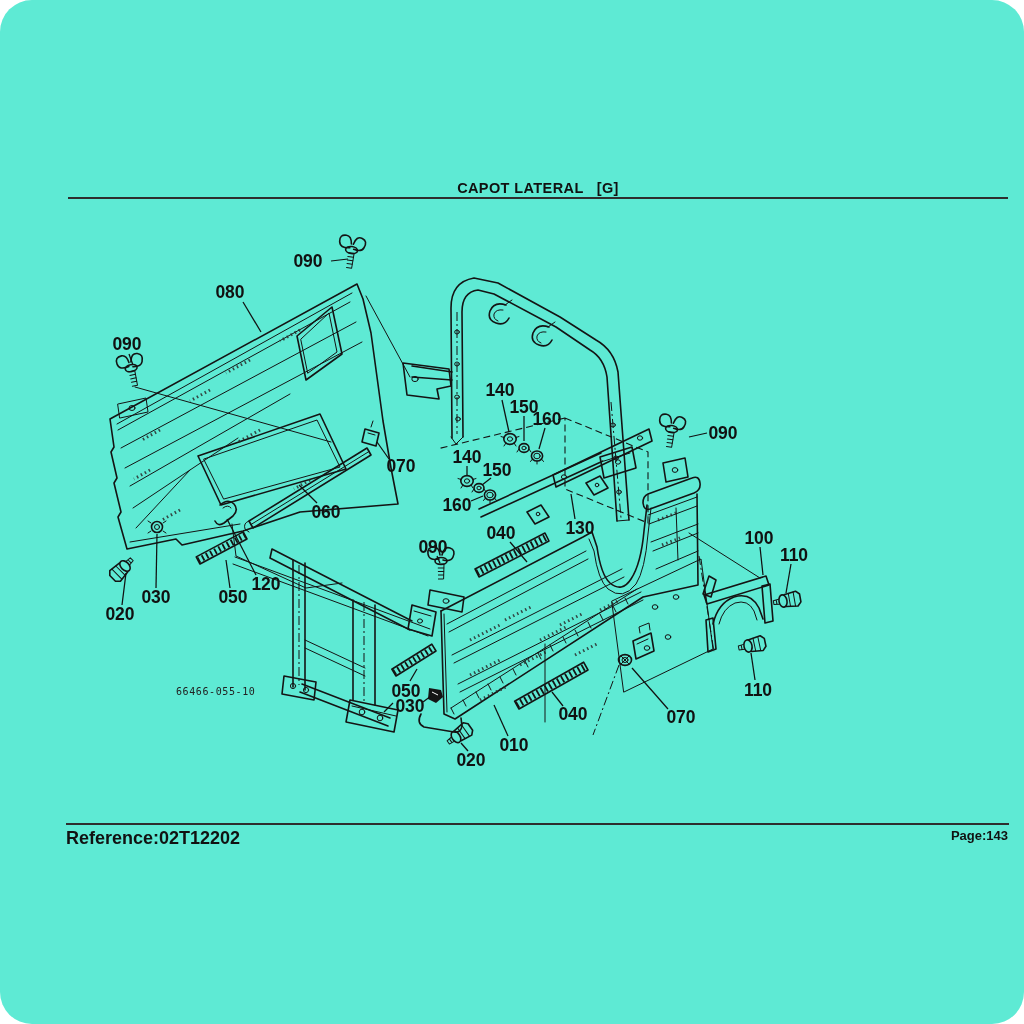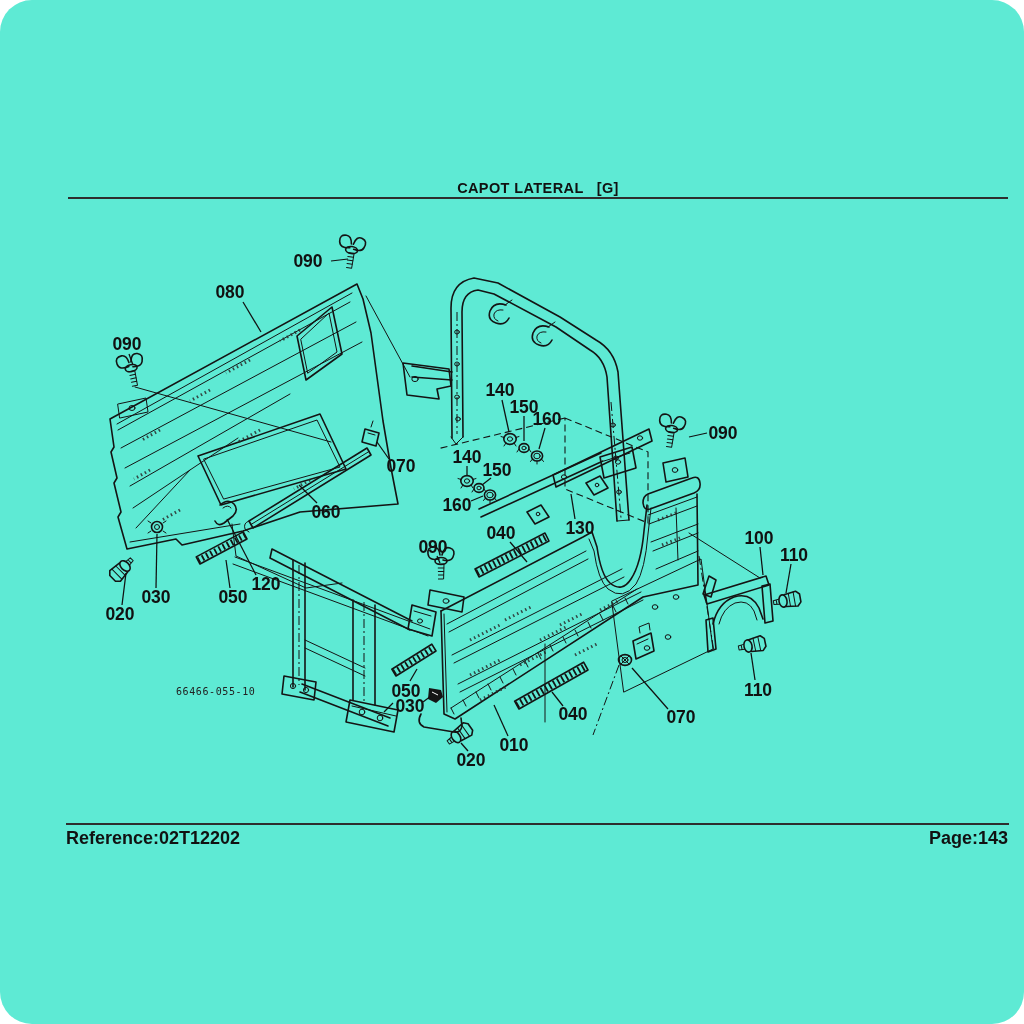--- a/index.html
+++ b/index.html
@@ -2,21 +2,21 @@
 <html><head>
 <meta charset="utf-8">
 <style>
   html,body{margin:0;padding:0;background:#fff;}
   #page{position:relative;width:1024px;height:1024px;background:#5eead4;overflow:hidden;
         font-family:"Liberation Sans",sans-serif;color:#111;border-radius:32px;}
   .rule{position:absolute;height:1.6px;background:#2e2e2e;}
   #title{position:absolute;left:68px;top:180px;width:940px;text-align:center;
          font-size:14.5px;font-weight:bold;letter-spacing:.4px;white-space:pre;color:#111;}
   #reference{position:absolute;left:66px;top:828px;font-size:18px;font-weight:bold;color:#111;}
-  #pagenum{position:absolute;right:16px;top:828px;font-size:18px;font-weight:bold;color:#111;}
+  #pagenum{position:absolute;right:16px;top:828px;font-size:13px;font-weight:bold;color:#111;}
   #dwgnum{position:absolute;left:176px;top:686px;font-size:10px;letter-spacing:.6px;
           font-family:"DejaVu Sans Mono",monospace;color:#222;}
   svg{position:absolute;left:0;top:0;}
   .ln{stroke:#141414;fill:none;stroke-width:1.6;stroke-linejoin:round;stroke-linecap:round;}
   .th{stroke:#141414;fill:none;stroke-width:1;stroke-linejoin:round;stroke-linecap:round;}
   .dd{stroke:#141414;fill:none;stroke-width:1;stroke-dasharray:9 3 2 3;}
   .dash{stroke:#141414;fill:none;stroke-width:1.1;stroke-dasharray:7 4;}
   .spk{stroke:#2a2a2a;fill:none;stroke-width:3;stroke-dasharray:1.5 3;opacity:.85;}
   .hatch{stroke:#141414;fill:none;stroke-dasharray:1.8 2.9;}
   .leader{stroke:#111;stroke-width:1.25;fill:none;}

